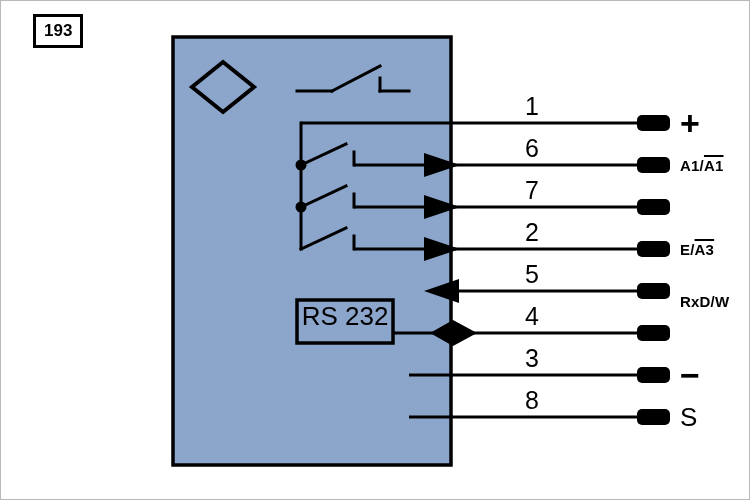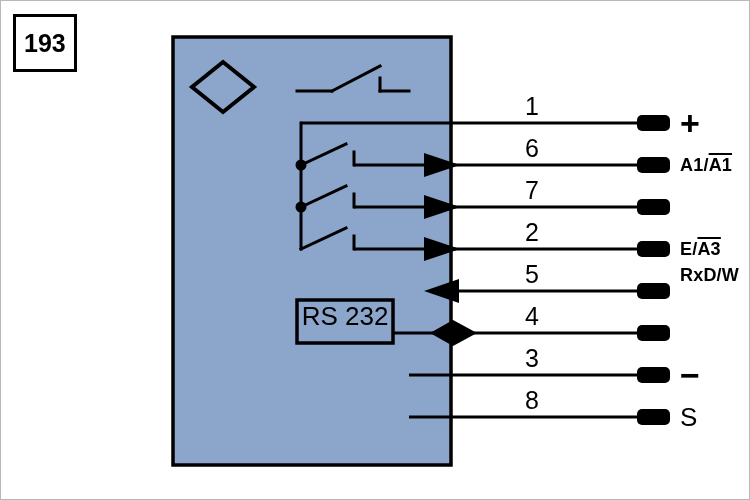--- a/index.html
+++ b/index.html
@@ -2,33 +2,33 @@
 <html><head>
 <meta charset="utf-8">
 <style>
   html,body{margin:0;padding:0;background:#fff;}
   .frame{
     position:relative;width:750px;height:500px;background:#ffffff;
     border:1px solid #b8b8b8;box-sizing:border-box;overflow:hidden;
     font-family:"Liberation Sans","DejaVu Sans",sans-serif;color:#000;
   }
   .fig-box{
-    position:absolute;left:12px;top:13px;border:3px solid #000;
-    padding:12px 8px;font-size:25px;font-weight:bold;line-height:28px;background:#fff;
+    position:absolute;left:32px;top:13px;border:3px solid #000;
+    padding:0 8px;font-size:17px;font-weight:bold;line-height:28px;background:#fff;
   }
   svg.diagram{position:absolute;left:0;top:0;}
   .pin-number{
     position:absolute;left:498px;width:66px;height:28px;text-align:center;
     font-size:25px;line-height:28px;
   }
   .pin-label{
     position:absolute;left:679px;height:40px;display:flex;align-items:center;
     white-space:nowrap;
   }
-  .lbl-small{font-size:18px;font-weight:bold;letter-spacing:.2px;}
+  .lbl-small{font-size:15px;font-weight:bold;letter-spacing:.2px;}
   .lbl-plus{font-size:34px;font-weight:600;}
   .lbl-minus{font-size:34px;font-weight:600;}
   .lbl-s{font-size:26px;font-weight:500;}
   .ov{text-decoration:overline;text-decoration-thickness:1.5px;}
   .rs-text{
     position:absolute;left:296px;top:299px;width:96px;height:33px;
     display:flex;align-items:center;justify-content:center;font-size:26px;
   }
 </style>
 </head>
@@ -129,21 +129,21 @@
       <span class="ov"></span>
   </div>
   <div class="pin-label lbl-small" style="top:144px">
     <span>A1/</span>
       <span class="ov">A1</span>
   </div>
   <div class="pin-label lbl-small" style="top:228px">
     <span>E/</span>
       <span class="ov">A3</span>
   </div>
-  <div class="pin-label lbl-small" style="top:254px">
+  <div class="pin-label lbl-small" style="top:280px">
     <span>RxD/W</span>
       <span class="ov"></span>
   </div>
   <div class="pin-label lbl-minus" style="top:354px">
     <span>−</span>
       <span class="ov"></span>
   </div>
   <div class="pin-label lbl-s" style="top:396px">
     <span>S</span>
       <span class="ov"></span>

